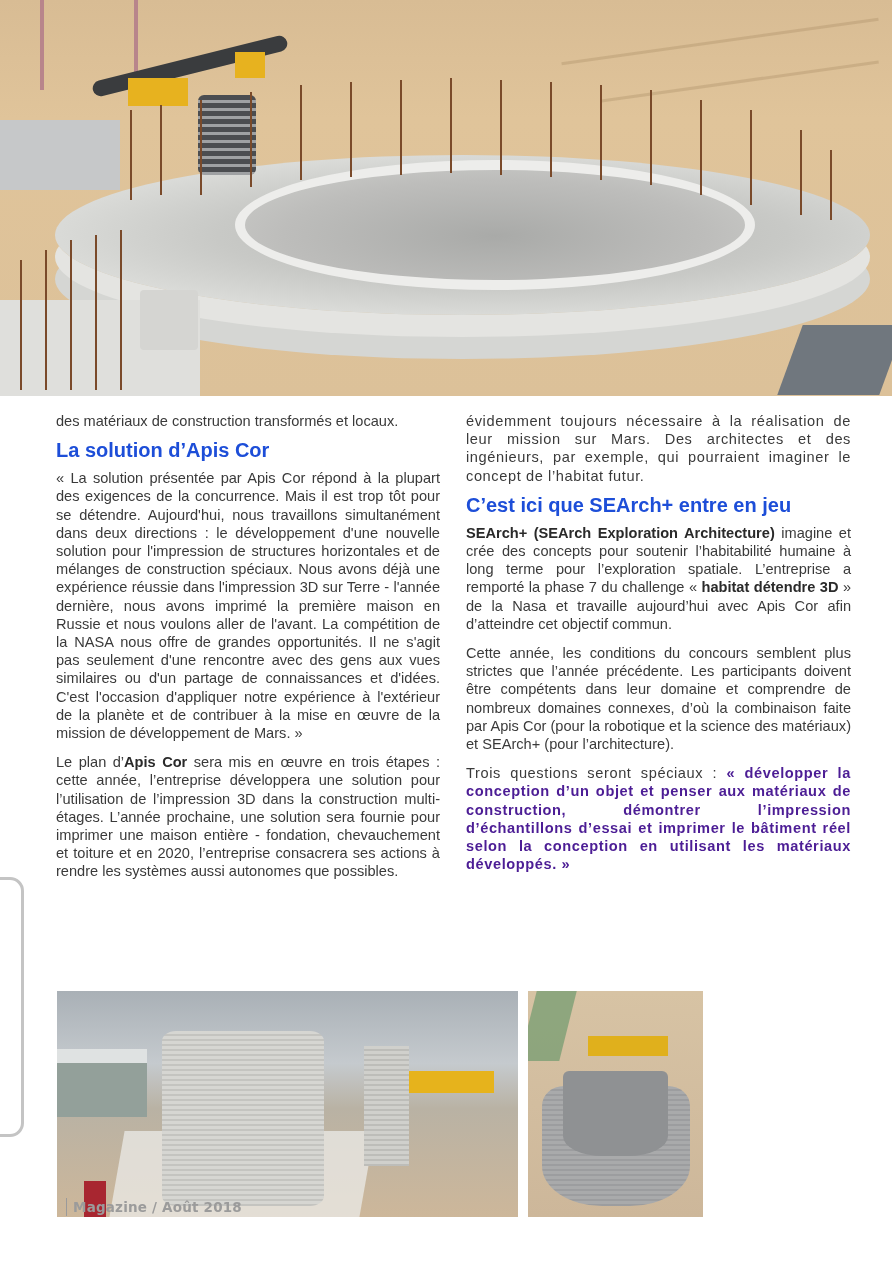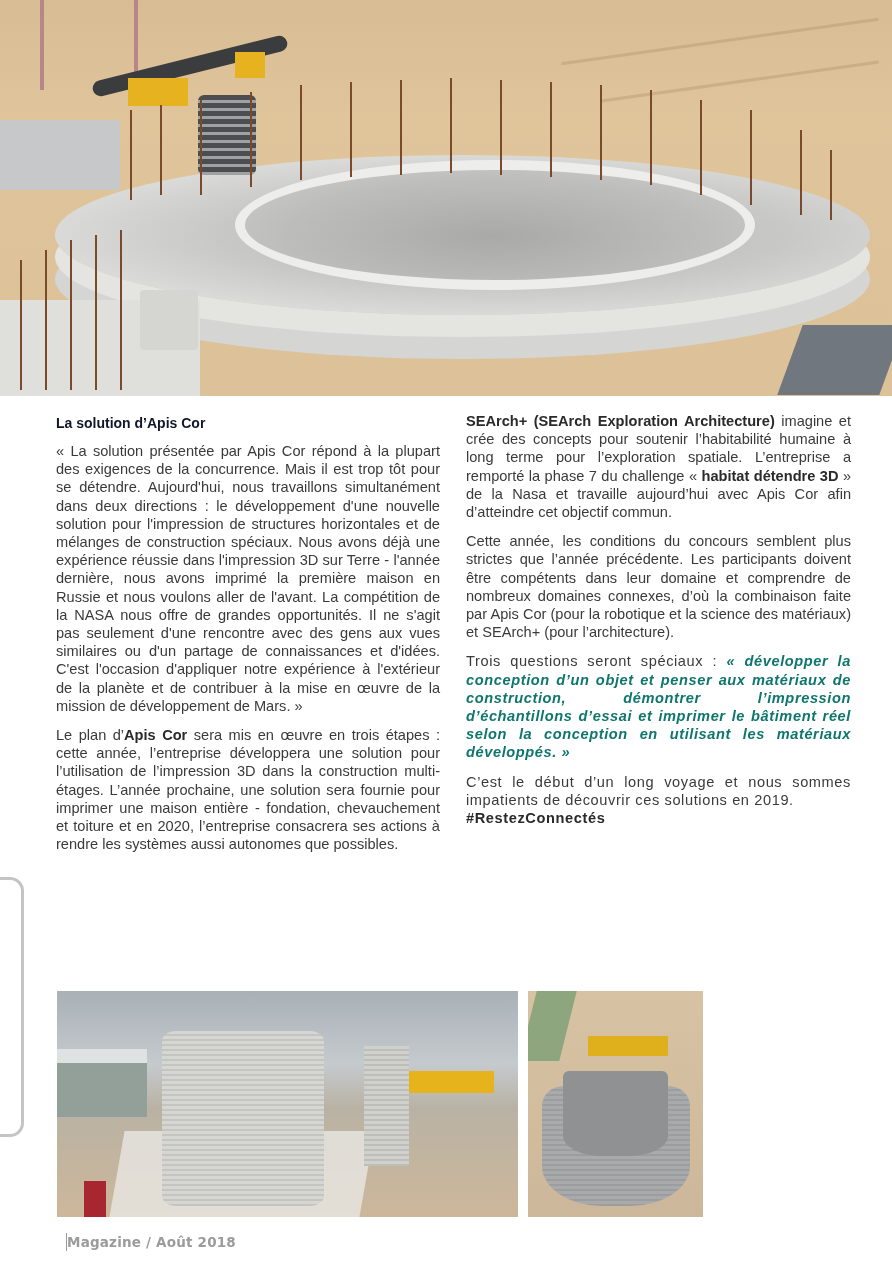--- a/index.html
+++ b/index.html
@@ -19,24 +19,24 @@
   .crane .arm{position:absolute;left:0;top:18px;width:200px;height:16px;background:#3a3c3e;transform:rotate(-14deg);border-radius:8px;}
   .crane .yel{position:absolute;left:38px;top:38px;width:60px;height:28px;background:#e7b21f;}
   .crane .yel2{position:absolute;left:145px;top:12px;width:30px;height:26px;background:#e7b21f;}
   .crane .base{position:absolute;left:108px;top:55px;width:58px;height:80px;background:repeating-linear-gradient(180deg,#4b4d50 0 5px,#9fa1a3 5px 8px);border-radius:6px;}
   .tower{position:absolute;left:40px;top:0;width:90px;height:90px;border-left:4px solid #b8858b;border-right:4px solid #b8858b;}
 
   .col{position:absolute;top:412px;font-size:14.6px;line-height:18.2px;text-align:justify;}
   .col.left{left:56px;width:384px;}
   .col.right{left:466px;width:385px;}
   .col p{margin:0 0 11px 0;}
-  .col h3{margin:2px 0 10px 0;font-size:14px;font-weight:bold;color:#0f172a;line-height:18px;}
+  .col h3{margin:2px 0 10px 0;font-size:20px;font-weight:bold;color:#1d4ed8;line-height:18px;}
   .col .quote{}
   .col b{color:#2a2a2a;}
-  .col .bi{font-weight:bold;font-style:italic;color:#0f766e;}
+  .col .bi{font-weight:bold;color:#4c1d95;}
   .spaced{letter-spacing:.6px;}
 
   .side-tab{position:absolute;left:-20px;top:877px;width:44px;height:260px;border:3px solid #c4c4c4;border-radius:14px;box-sizing:border-box;}
 
   .photo1{position:absolute;left:57px;top:991px;width:461px;height:226px;overflow:hidden;
     background:linear-gradient(180deg,#a9b0b6 0%,#c5cace 32%,#b9b2a4 52%,#cdb79a 100%);}
   .photo1 .fence{position:absolute;left:0;top:58px;width:90px;height:68px;background:linear-gradient(180deg,#dfe2e2 0 20%,#93a09a 20% 100%);}
   .photo1 .cyl{position:absolute;left:105px;top:40px;width:162px;height:175px;border-radius:14px/10px;
     background:repeating-linear-gradient(180deg,#d6d6d2 0 3px,#c4c4c0 3px 5px);}
   .photo1 .block{position:absolute;left:307px;top:55px;width:45px;height:120px;background:repeating-linear-gradient(180deg,#d0d0cc 0 3px,#bdbdb9 3px 5px);}
@@ -45,21 +45,21 @@
   .photo1 .tarp{position:absolute;left:60px;top:140px;width:250px;height:86px;background:rgba(235,235,232,.75);transform:skewX(-10deg);}
 
   .photo2{position:absolute;left:528px;top:991px;width:175px;height:226px;overflow:hidden;
     background:linear-gradient(180deg,#d7c3a4 0%,#cdb79a 100%);}
   .photo2 .green{position:absolute;left:0;top:0;width:40px;height:70px;background:#6f9a6e;opacity:.7;transform:skewX(-14deg);}
   .photo2 .mach{position:absolute;left:60px;top:45px;width:80px;height:20px;background:#e0b01c;}
   .photo2 .outer{position:absolute;left:14px;top:95px;width:148px;height:120px;border-radius:22px 22px 60px 60px/20px 20px 40px 40px;
     background:repeating-linear-gradient(180deg,#a9aaab 0 3px,#9c9d9f 3px 5px);}
   .photo2 .inner{position:absolute;left:35px;top:80px;width:105px;height:85px;background:#8f9193;border-radius:6px 6px 40px 40px/6px 6px 20px 20px;}
 
-  .footer{position:absolute;left:66px;top:1233px;height:18px;border-left:1.5px solid #9a9a9a;padding-left:0;
+  .footer{position:absolute;left:66px;top:1198px;height:18px;border-left:1.5px solid #9a9a9a;padding-left:6px;
     font-family:"DejaVu Sans",sans-serif;font-weight:bold;font-size:13.5px;color:#9b9b9b;line-height:18px;letter-spacing:.2px;}
 </style>
 </head>
 <body>
 
 <div class="hero" title="Chantier d'impression 3D : mur circulaire en béton imprimé avec armatures, imprimante Apis Cor sur grue, sol sablonneux">
   <div class="sand-streak" style="left:560px;top:40px;width:320px;"></div>
   <div class="sand-streak" style="left:600px;top:80px;width:280px;"></div>
   <div class="slab" style="left:0;top:120px;width:120px;height:70px;background:#c6c8c9;"></div>
   <div class="slab" style="left:790px;top:325px;width:102px;height:70px;background:#70777e;transform:skewX(-20deg);"></div>
@@ -91,30 +91,32 @@
   <div class="rebar" style="left:800px;top:130px;height:85px;"></div>
   <div class="rebar" style="left:830px;top:150px;height:70px;"></div>
   <div class="rebar" style="left:20px;top:260px;height:130px;"></div>
   <div class="rebar" style="left:45px;top:250px;height:140px;"></div>
   <div class="rebar" style="left:70px;top:240px;height:150px;"></div>
   <div class="rebar" style="left:95px;top:235px;height:155px;"></div>
   <div class="rebar" style="left:120px;top:230px;height:160px;"></div>
 </div>
 
 <div class="col left">
+  <p>des matériaux de construction transformés et locaux.</p>
   <h3>La solution d’Apis Cor</h3>
   <p class="quote">« La solution présentée par Apis Cor répond à la plupart des exigences de la concurrence. Mais il est trop tôt pour se détendre. Aujourd'hui, nous travaillons simultanément dans deux directions : le développement d'une nouvelle solution pour l'impression de structures horizontales et de mélanges de construction spéciaux. Nous avons déjà une expérience réussie dans l'impression 3D sur Terre - l'année dernière, nous avons imprimé la première maison en Russie et nous voulons aller de l'avant. La compétition de la NASA nous offre de grandes opportunités. Il ne s'agit pas seulement d'une rencontre avec des gens aux vues similaires ou d'un partage de connaissances et d'idées. C'est l'occasion d'appliquer notre expérience à l'extérieur de la planète et de contribuer à la mise en œuvre de la mission de développement de Mars. »</p>
   <p><span>Le plan d’</span><b>Apis Cor</b><span> sera mis en œuvre en trois étapes : cette année, l’entreprise développera une solution pour l’utilisation de l’impression 3D dans la construction multi-étages. L’année prochaine, une solution sera fournie pour imprimer une maison entière - fondation, chevauchement et toiture et en 2020, l’entreprise consacrera ses actions à rendre les systèmes aussi autonomes que possibles.</span></p>
 </div>
 
 <div class="col right">
+  <p class="spaced">évidemment toujours nécessaire à la réalisation de leur mission sur Mars. Des architectes et des ingénieurs, par exemple, qui pourraient imaginer le concept de l’habitat futur.</p>
+  <h3>C’est ici que SEArch+ entre en jeu</h3>
   <p><b>SEArch+ (SEArch Exploration Architecture)</b><span> imagine et crée des concepts pour soutenir l’habitabilité humaine à long terme pour l’exploration spatiale. L’entreprise a remporté la phase 7 du challenge « </span><b>habitat détendre 3D</b><span> » de la Nasa et travaille aujourd’hui avec Apis Cor afin d’atteindre cet objectif commun.</span></p>
   <p>Cette année, les conditions du concours semblent plus strictes que l’année précédente. Les participants doivent être compétents dans leur domaine et comprendre de nombreux domaines connexes, d’où la combinaison faite par Apis Cor (pour la robotique et la science des matériaux) et SEArch+ (pour l’architecture).</p>
   <p class="spaced"><span>Trois questions seront spéciaux : </span><span class="bi">« développer la conception d’un objet et penser aux matériaux de construction, démontrer l’impression d’échantillons d’essai et imprimer le bâtiment réel selon la conception en utilisant les matériaux développés. »</span></p>
-  <p class="spaced"><span>C’est le début d’un long voyage et nous sommes impatients de découvrir ces solutions en 2019.</span><br><b>#RestezConnectés</b></p>
 </div>
 
 <div class="side-tab"></div>
 
 <div class="photo1" title="Cylindre en béton imprimé en 3D sur chantier, avec imprimante jaune">
   <div class="fence"></div>
   <div class="tarp"></div>
   <div class="cyl"></div>
   <div class="block"></div>
   <div class="mach"></div>

